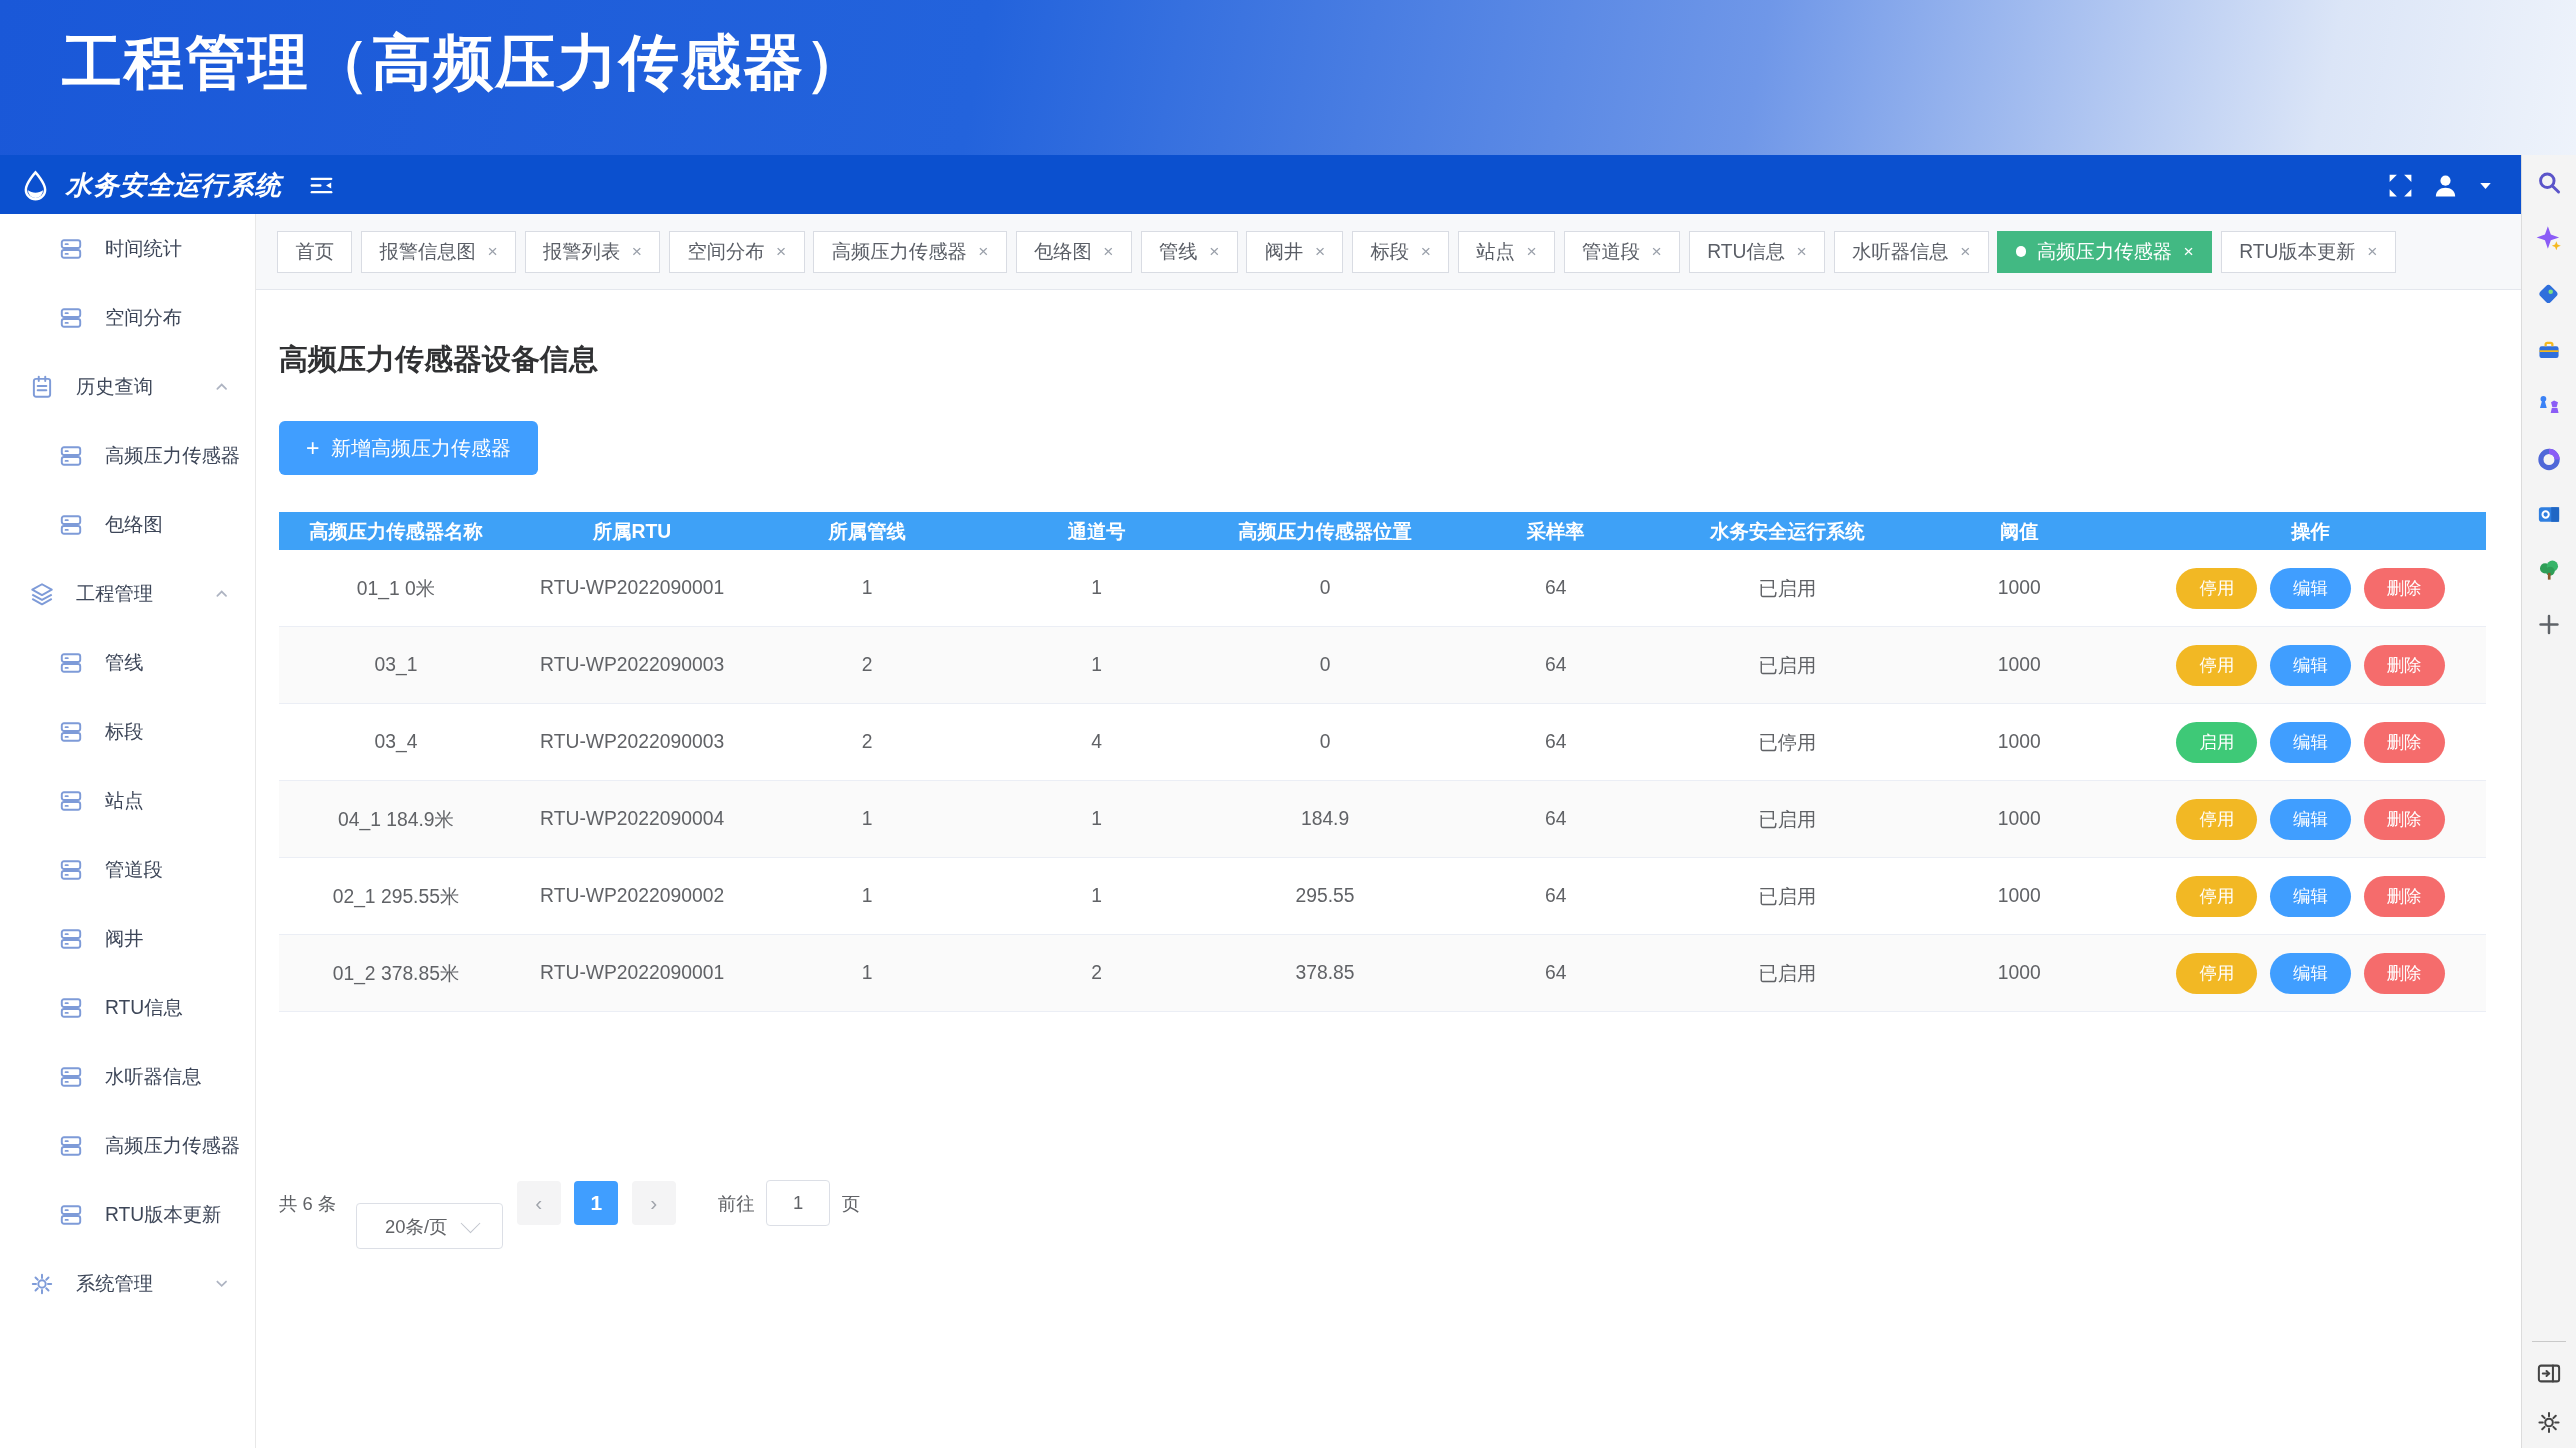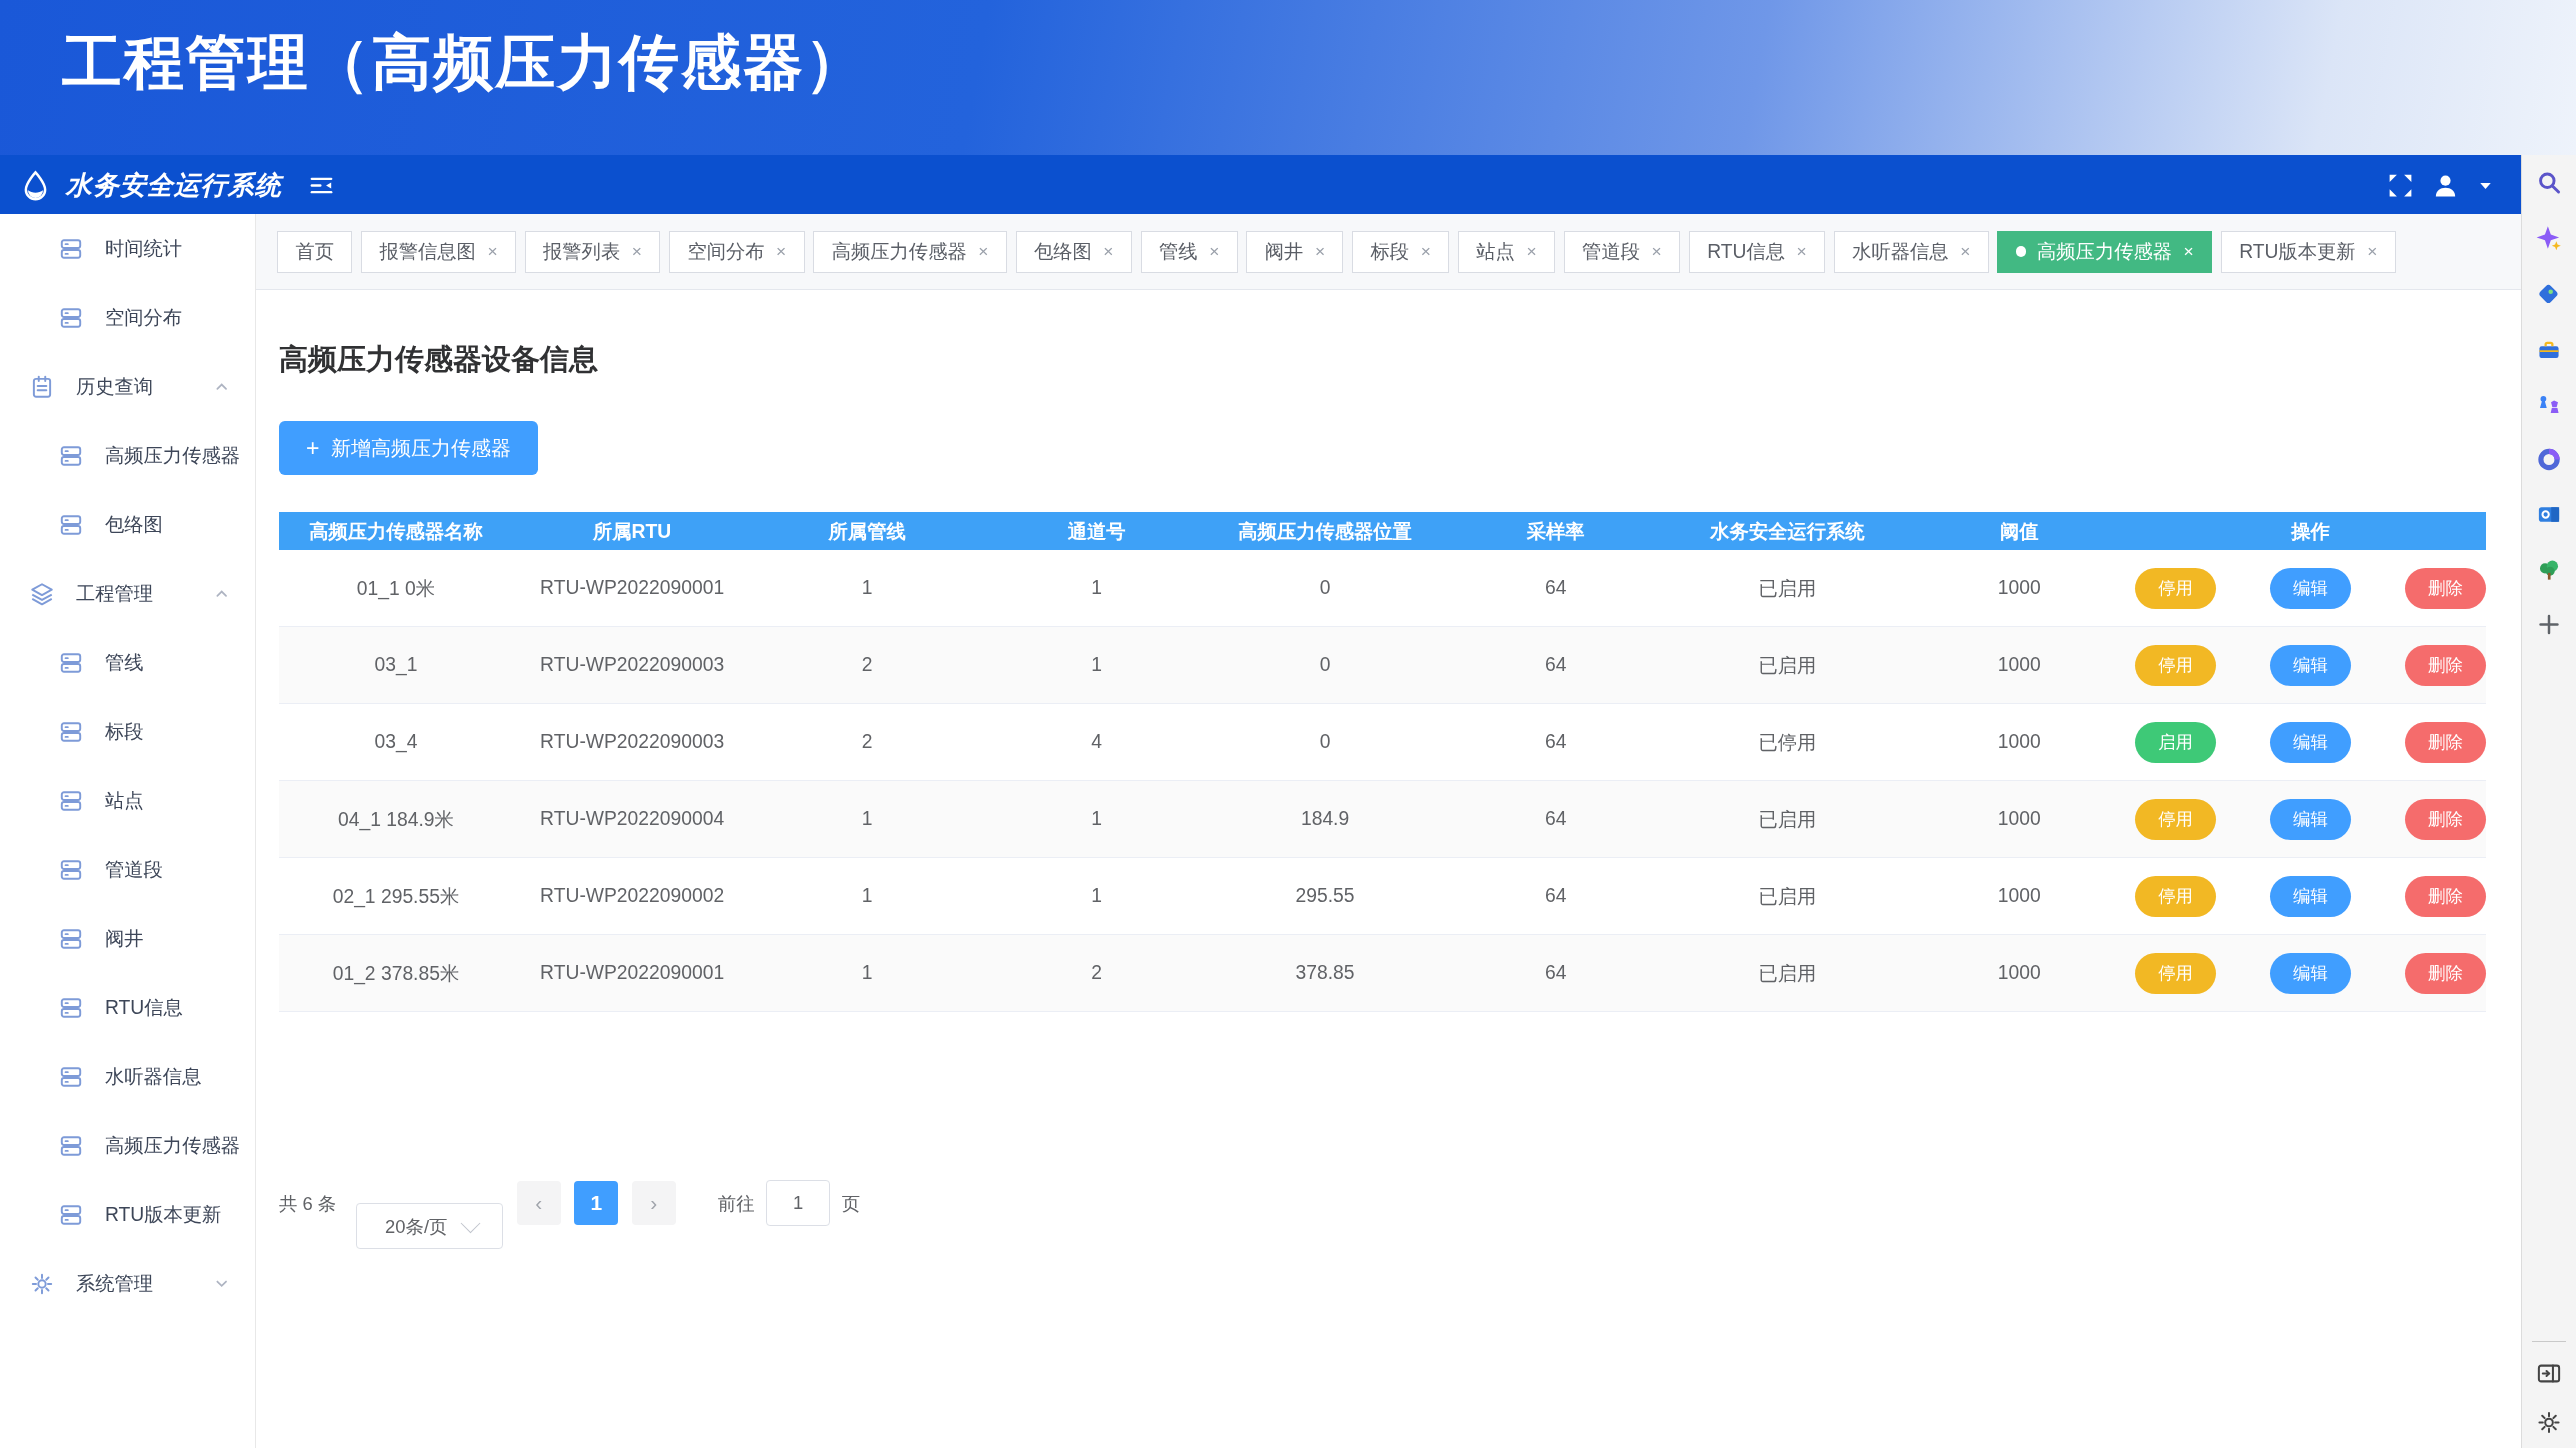--- a/index.html
+++ b/index.html
@@ -57,21 +57,21 @@
   .add-btn .plus{font-size:23px;line-height:1;}
 
   
   .table{margin:37px 0 0 23px;width:2207px;font-size:19.3px;}
   .trow{display:grid;grid-template-columns:10.6% 10.8% 10.5% 10.3% 10.4% 10.5% 10.5% 10.5% 15.9%;align-items:center;}
   .thead{background:var(--table-header);color:#fff;height:38px;font-weight:bold;}
   .thead span{text-align:center;}
   .tbody .trow{height:77px;color:#606266;border-bottom:1px solid #ebeef5;background:#fff;}
   .tbody .trow.alt{background:#fafafa;}
   .cell{text-align:center;}
-  .actions{display:flex;justify-content:space-between;gap:12.6px;}
+  .actions{display:flex;justify-content:center;gap:12.6px;}
   .pill{height:41px;min-width:81px;display:inline-flex;align-items:center;justify-content:center;
     border:none;border-radius:21px;color:#fff;font-size:17.4px;padding:0 19.3px;cursor:pointer;}
   .pill.warn{background:var(--warning);} .pill.primary{background:var(--primary);}
   .pill.danger{background:var(--danger);} .pill.success{background:var(--success);}
 
   
   .pagination{position:absolute;left:279px;top:1157px;display:flex;align-items:center;font-size:18.4px;color:#606266;}
   .pg-total{margin-right:20px;}
   .pg-select{width:147px;height:46px;border:1px solid #dcdfe6;border-radius:3.9px;display:flex;align-items:center;
     justify-content:center;gap:13.5px;cursor:pointer;background:#fff;margin-top:46px;}

